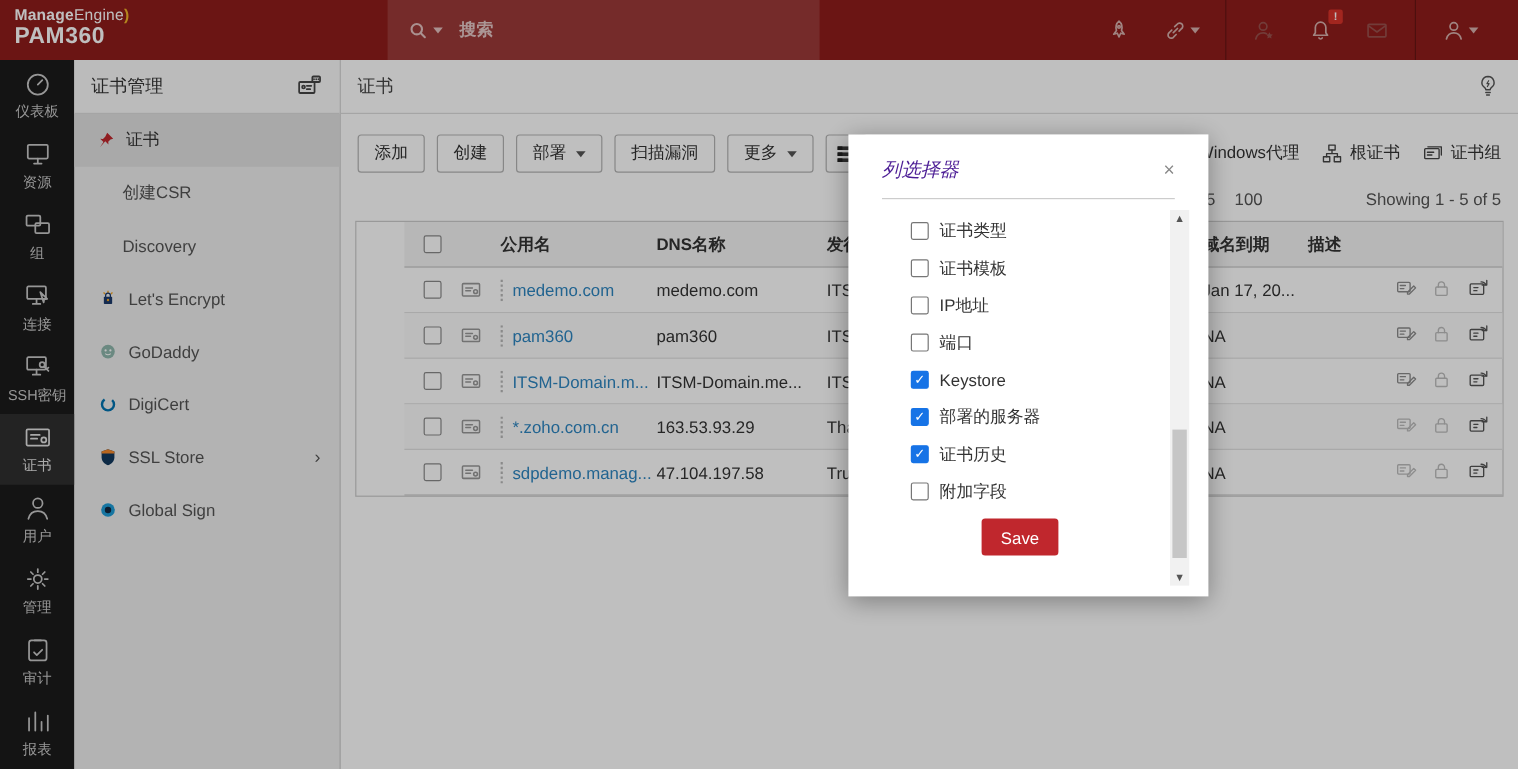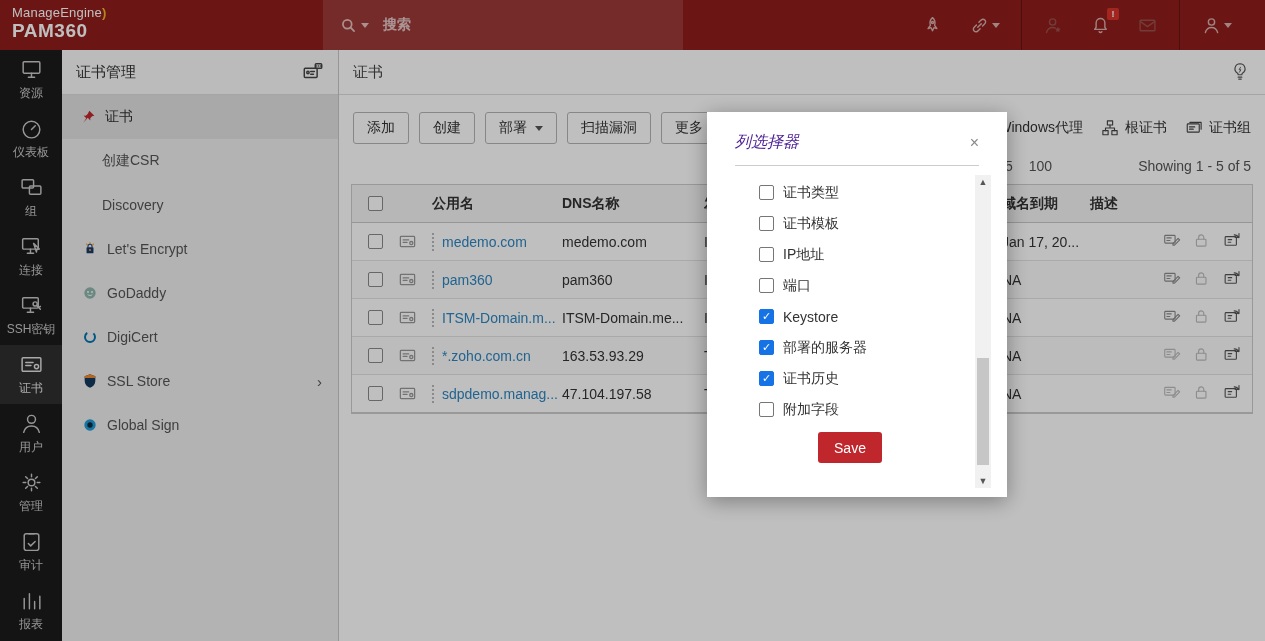--- a/index.html
+++ b/index.html
@@ -5,21 +5,21 @@
   * { margin:0; padding:0; box-sizing:border-box; }
   html,body { width:1265px; height:641px; overflow:hidden;
     font-family:"Liberation Sans","DejaVu Sans",sans-serif; background:#fff; }
 
   svg.ic { stroke:currentColor; fill:none; stroke-width:1.6; stroke-linecap:round; stroke-linejoin:round; }
 
   
   .topbar { height:50px; background:#8f1d1b; display:flex; align-items:stretch; position:relative; }
   .brand { width:323px; padding:5px 0 0 12px; color:#fff; }
   .brand-l1 { font-size:13px; color:#fff; letter-spacing:.2px; }
-  .brand-l1 b { font-weight:normal; }
+  .brand-l1 b { font-weight:bold; }
   .brand-mark { color:#f0b429; font-weight:bold; }
   .brand-l2 { font-size:19px; font-weight:bold; letter-spacing:.5px; margin-top:0px; }
   .searchbar { width:360px; background:rgba(255,255,255,.13); display:flex; align-items:center; gap:14px; padding:0 16px; color:#e3c2c0; }
   .search-ph { color:rgba(255,255,255,.72); font-size:14px;font-weight:bold; }
   .caret { width:0; height:0; border:4px solid transparent; border-top:5px solid currentColor; margin-top:5px; }
   .top-icons { flex:1; display:flex; align-items:center; justify-content:flex-end; padding-right:20px; }
   .tico { color:#d6b0ad; margin:0 13px; position:relative; display:flex; align-items:center; }
   .tico.muted { color:#99504c; }
   .tico svg { width:21px; height:21px; }
   .vdiv { width:1px; align-self:stretch; background:rgba(0,0,0,.28); margin:0 8px; }
@@ -27,21 +27,21 @@
     width:12px; height:12px; border-radius:2px; display:flex; align-items:center; justify-content:center; }
 
   
   .layout { display:flex; height:591px; }
 
   .rail { width:62px; background:#1b1b1b; color:#c9c9c9; display:flex; flex-direction:column; }
   .rail-item { height:59px; display:flex; flex-direction:column; align-items:center; justify-content:center; gap:3px; font-size:12px; flex:0 0 auto; }
   .rail-item.active { background:#2f2f2f; color:#e3e3e3; }
   .rail-item svg { width:25px; height:25px; stroke-width:1.4; }
 
-  .panel { width:277px; background:#efefef; border-right:1px solid #c9c9c9; }
+  .panel { width:222px; background:#efefef; border-right:1px solid #c9c9c9; }
   .panel-header { height:45px; background:#fafafa; border-bottom:1px solid #ddd; display:flex; align-items:center; justify-content:space-between; padding:0 14px; font-size:15px; color:#333; }
   .panel-header svg { width:22px; height:22px; color:#444; }
   .menu-item { height:44px; display:flex; align-items:center; gap:9px; padding:0 16px 0 40px; font-size:14px; color:#555; }
   .menu-item.active { background:#e2e2e2; color:#333; padding-left:18px; }
   .menu-item .mi { width:16px; height:16px; flex:0 0 auto; }
   .chev { margin-left:auto; color:#555; font-size:15px; }
 
   .main { flex:1; background:#fff; display:flex; flex-direction:column; }
   .main-header { height:45px; border-bottom:1px solid #ddd; display:flex; align-items:center; justify-content:space-between; padding:0 14px; font-size:15px; color:#444; }
   .main-header svg { width:22px; height:22px; color:#555; stroke-width:1.3; }
@@ -53,21 +53,21 @@
   .list-glyph { display:flex; flex-direction:column; gap:2px; }
   .list-glyph i { display:block; width:15px; height:3px; background:#3a3a3a; border-left:4px solid #222; }
   .toolbar-right { margin-left:auto; display:flex; align-items:center; gap:6px; font-size:14px; color:#333; }
   .qlink { display:flex; align-items:center; gap:6px; margin-left:12px; }
   .qlink svg { width:18px; height:18px; color:#444; stroke-width:1.5; }
 
   .meta-row { display:flex; align-items:center; justify-content:flex-end; gap:86px; padding:14px 14px 6px; font-size:14px; color:#555; }
   .sizes { display:flex; gap:16px; }
 
   
-  .table { margin:4px 12px 0; border:1px solid #ccc; }
+  .table { margin:4px 12px 0; border:1px solid #ccc;padding-left:40px; }
   .tr { display:flex; align-items:center; height:38px; border-bottom:1px solid #e2e2e2; font-size:14px; color:#333; }
   .tr:last-child { border-bottom:1px solid #ccc; }
   .tr.head { background:#f4f4f4; font-weight:bold; border-bottom:1px solid #c9c9c9; }
   .tr:nth-child(odd):not(.head) { background:#fbfbfb; }
   .col-cb { width:46px; display:flex; justify-content:center; }
   .col-ic { width:34px; display:flex; }
   .col-name { width:130px; display:flex; align-items:center; gap:6px; overflow:hidden; white-space:nowrap; }
   .col-dns { width:142px; overflow:hidden; white-space:nowrap; }
   .col-iss { flex:1; overflow:hidden; white-space:nowrap; }
   .col-exp { width:88px; overflow:hidden; white-space:nowrap; }
@@ -165,31 +165,31 @@
       <span class="caret" style="border-top-color:#d6b0ad;"></span>
     </span>
   </div>
 </div>
 
 <div class="layout">
 
   <div class="rail">
     <div class="rail-item">
       <svg class="ic" viewBox="0 0 24 24">
+          <circle cx="12" cy="13" r="8"></circle>
+          <path d="M12 13l3.6-3.6"></path>
+        </svg>
+      <span>仪表板</span>
+    </div>
+    <div class="rail-item">
+      <svg class="ic" viewBox="0 0 24 24">
           <rect x="4" y="4.5" width="16" height="11" rx="1"></rect>
           <path d="M9 19.5h6M12 15.5v4"></path>
         </svg>
       <span>资源</span>
-    </div>
-    <div class="rail-item">
-      <svg class="ic" viewBox="0 0 24 24">
-          <circle cx="12" cy="13" r="8"></circle>
-          <path d="M12 13l3.6-3.6"></path>
-        </svg>
-      <span>仪表板</span>
     </div>
     <div class="rail-item">
       <svg class="ic" viewBox="0 0 24 24">
           <rect x="3" y="4.5" width="11" height="8" rx="1"></rect>
           <rect x="10" y="10.5" width="11" height="8" rx="1"></rect>
         </svg>
       <span>组</span>
     </div>
     <div class="rail-item">
       <svg class="ic" viewBox="0 0 24 24">

